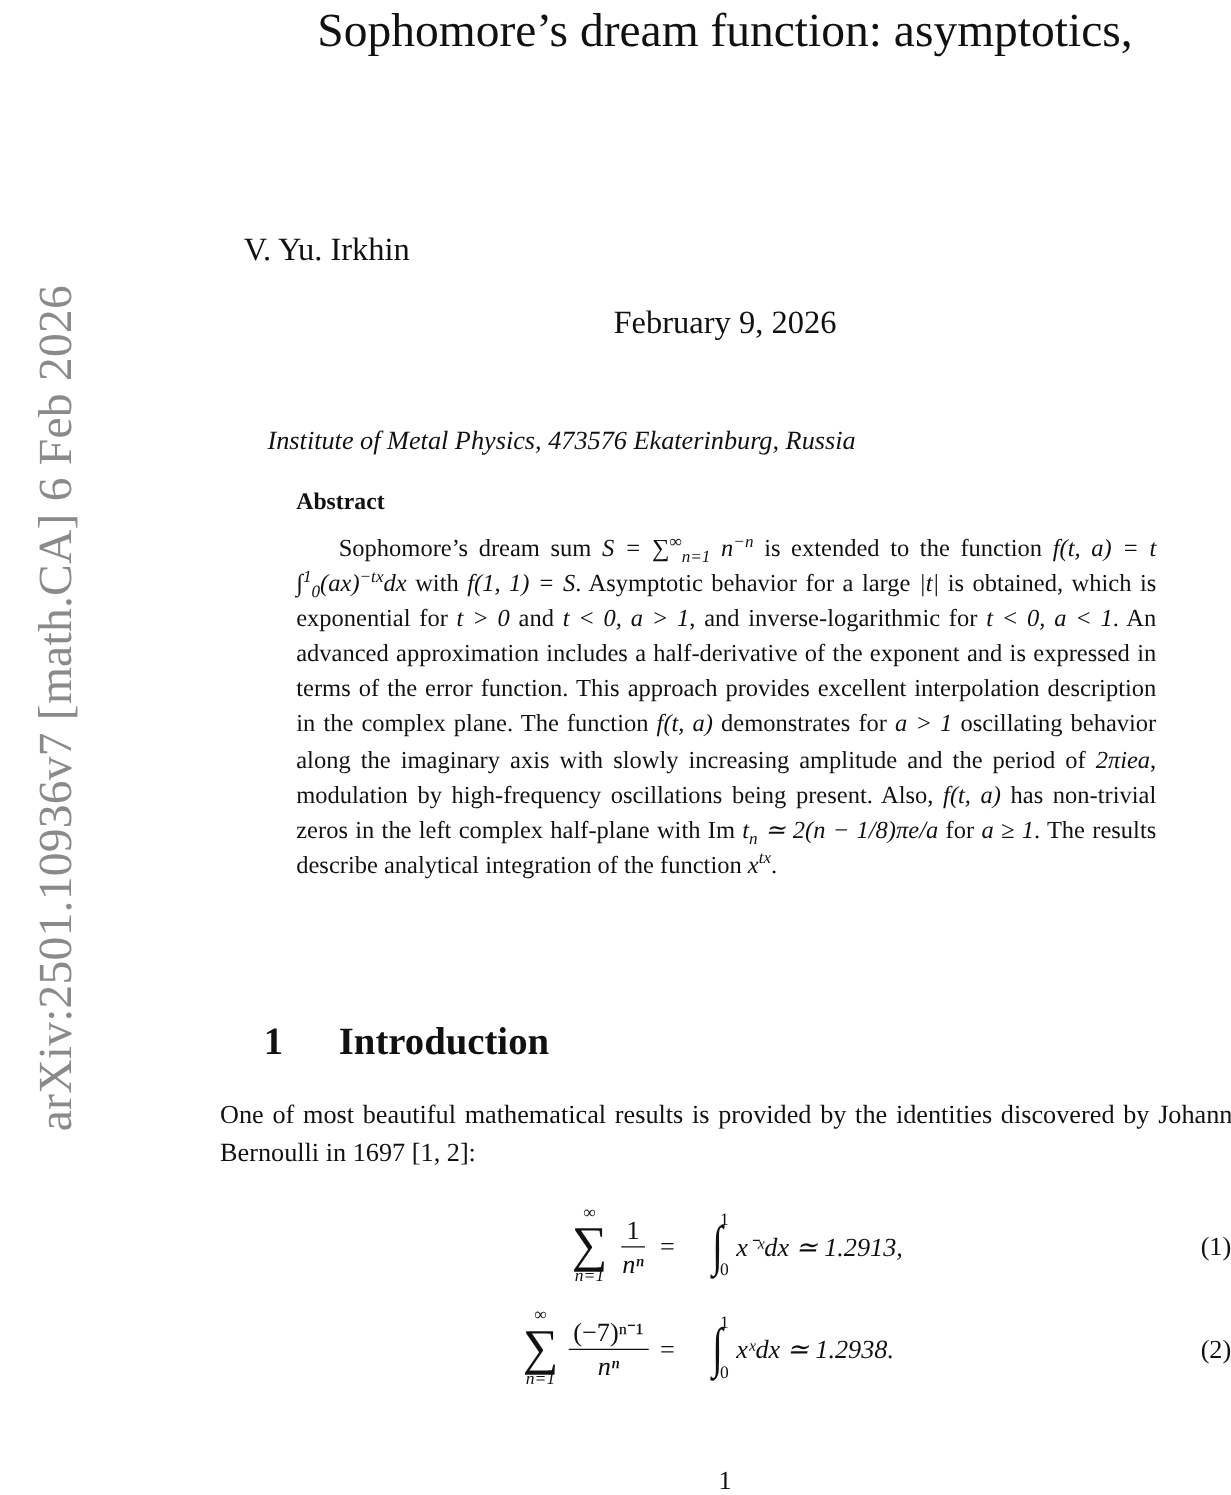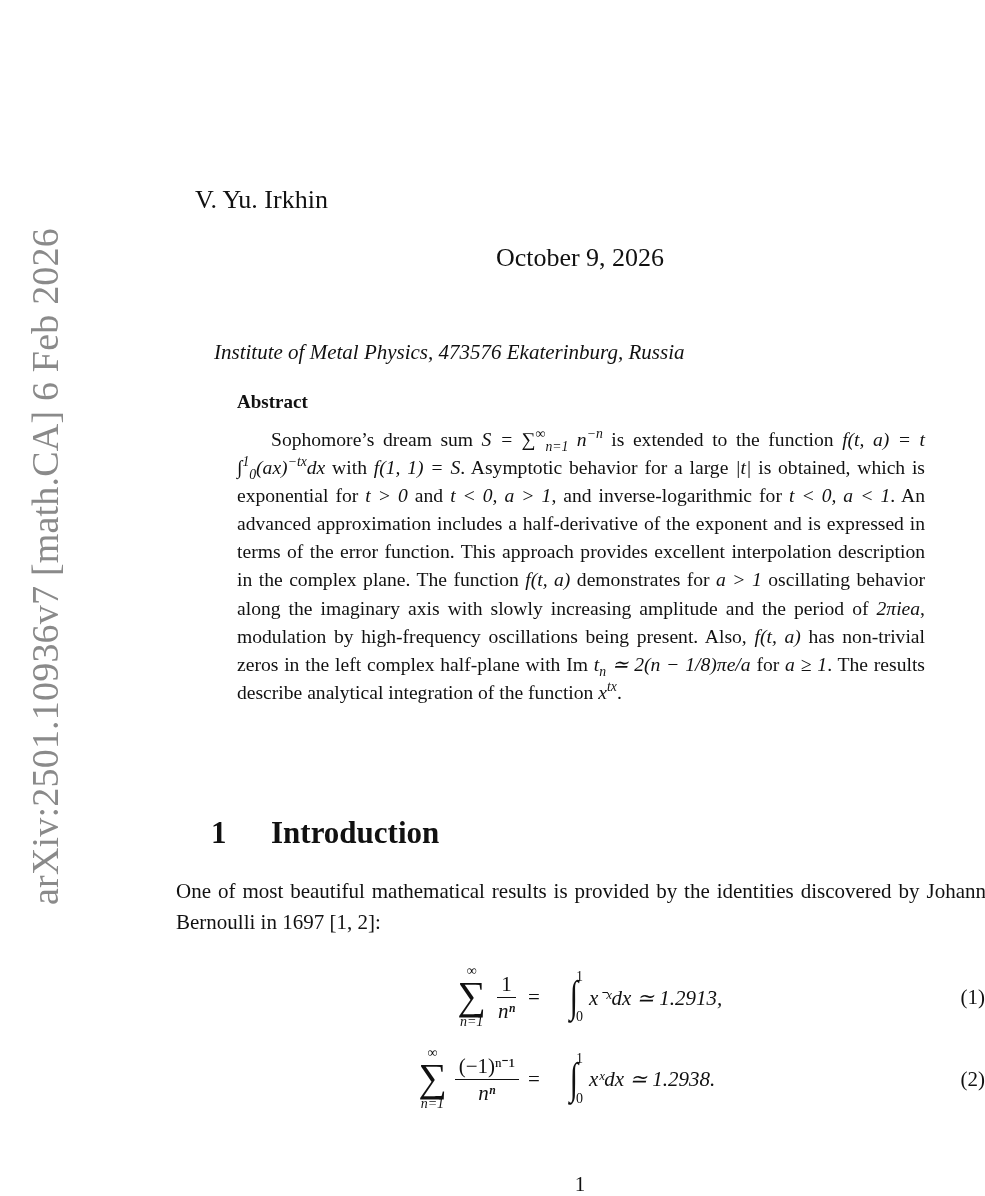--- a/index.html
+++ b/index.html
@@ -88,24 +88,25 @@
     position:absolute; left:0; width:1160px; top:1172px;
     text-align:center; font-family:"Liberation Serif", serif; font-size:21px;
   }
 </style>
 </head>
 <body>
 
 <div class="arxiv-stamp">arXiv:2501.10936v7  [math.CA]  6 Feb 2026</div>
 
 <div class="title">
+  <div>Sophomore’s dream function: asymptotics,</div>
 </div>
 
 <div class="author">V. Yu. Irkhin</div>
-<div class="date">October 9, 2026</div>
+<div class="date">February 9, 2026</div>
 <div class="affil">Institute of Metal Physics, 473576 Ekaterinburg, Russia</div>
 
 <div class="abstract-heading">Abstract</div>
 
 <div class="abstract-body"><span>Sophomore’s dream sum </span><span class="m"><span>S = ∑</span><sup>∞</sup><sub>n=1</sub><span> n</span><sup>−n</sup></span><span> is extended to the function </span><span class="m"><span>f(t, a) = t ∫</span><sup>1</sup><sub>0</sub><span>(ax)</span><sup>−tx</sup><span>dx</span></span><span> with </span><span class="m">f(1, 1) = S</span><span>. Asymptotic behavior for a large </span><span class="m">|t|</span><span> is obtained, which is exponential for </span><span class="m">t &gt; 0</span><span> and </span><span class="m">t &lt; 0, a &gt; 1</span><span>, and inverse-logarithmic for </span><span class="m">t &lt; 0, a &lt; 1</span><span>. An advanced approximation includes a half-derivative of the exponent and is expressed in terms of the error function. This approach provides excellent interpolation description in the complex plane. The function </span><span class="m">f(t, a)</span><span> demonstrates for </span><span class="m">a &gt; 1</span><span> oscillating behavior along the imaginary axis with slowly increasing amplitude and the period of </span><span class="m">2πiea</span><span>, modulation by high-frequency oscillations being present. Also, </span><span class="m">f(t, a)</span><span> has non-trivial zeros in the left complex half-plane with Im </span><span class="m"><span>t</span><sub>n</sub><span> ≃ 2(n − 1/8)πe/a</span></span><span> for </span><span class="m">a ≥ 1</span><span>. The results describe analytical integration of the function </span><span class="m"><span>x</span><sup>tx</sup></span><span>.</span></div>
 
 <div class="section-heading">
   <span class="num">1</span><span>Introduction</span>
 </div>
 
@@ -138,21 +139,21 @@
 </div>
 
 <div class="eq" style="top:1044px; height:70px;">
   <div class="lhs">
     <span class="sum">
       <span class="top">∞</span>
       <span class="sig">∑</span>
       <span class="bot">n=1</span>
     </span>
     <span class="frac">
-      <span class="n">(−1)ⁿ⁻¹</span>
+      <span class="n">(−7)ⁿ⁻¹</span>
       <span class="d">nⁿ</span>
     </span>
   </div>
   <div class="eqsign">=</div>
   <div class="rhs">
     <span class="int">
       <span class="sym">∫</span>
       <span class="lims">
         <span>1</span>
         <span>0</span>

